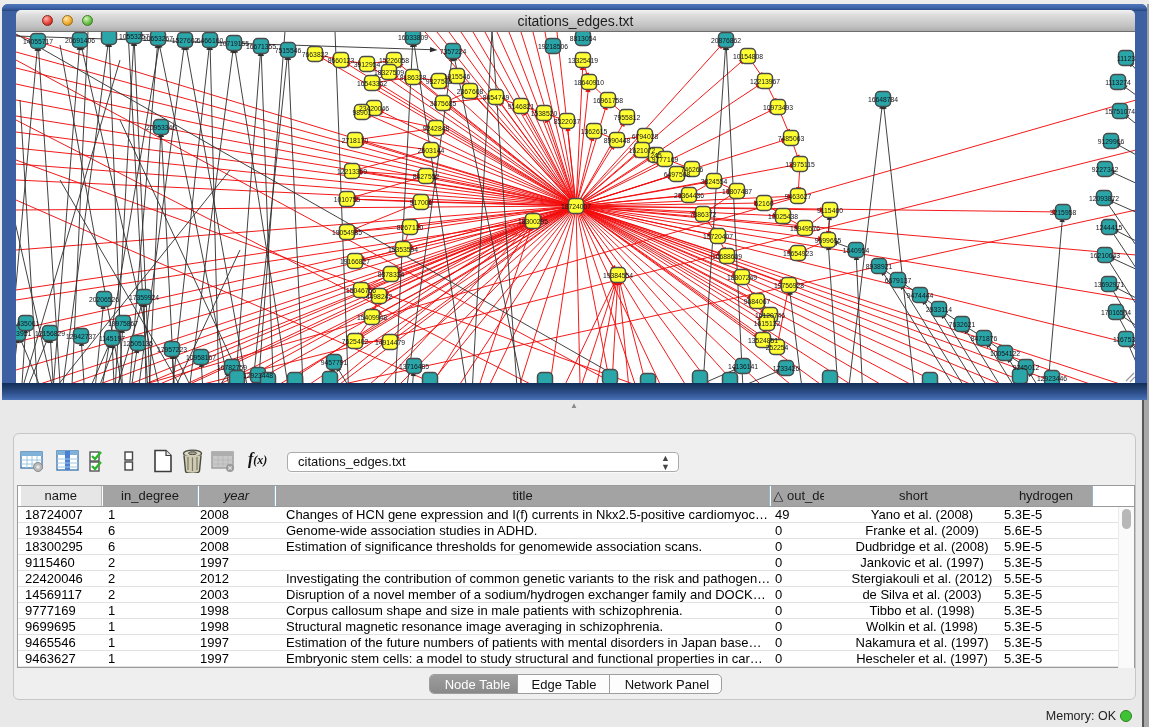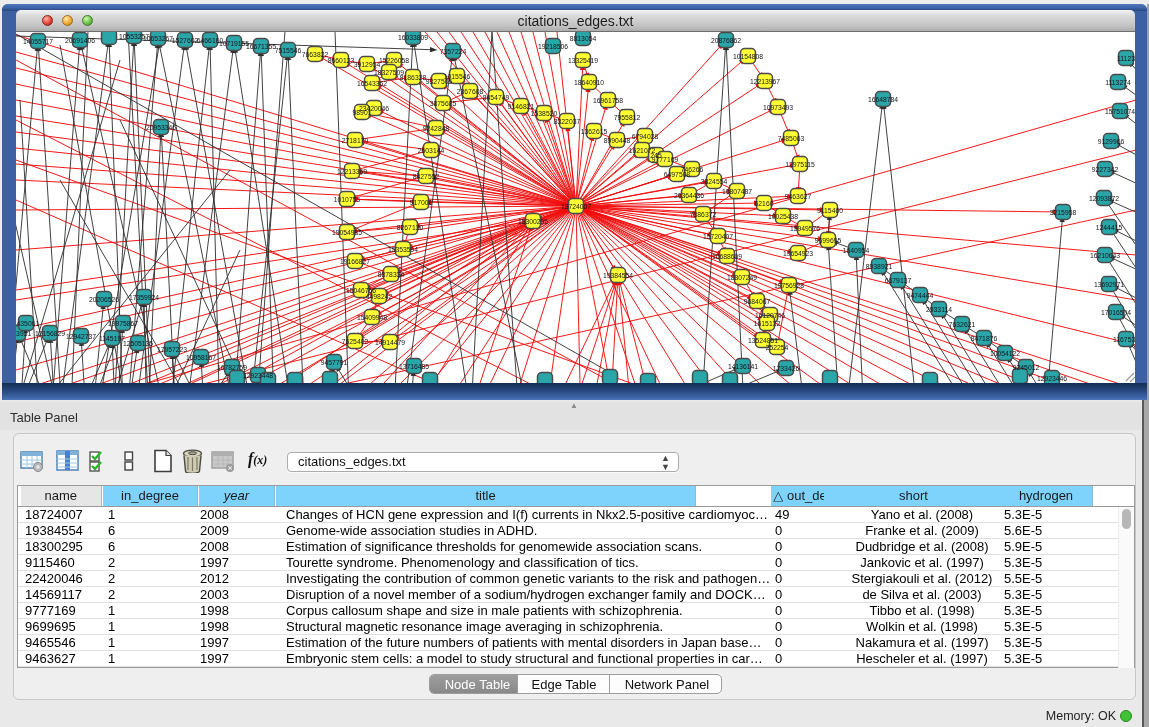--- a/index.html
+++ b/index.html
@@ -27,21 +27,21 @@
 
 #toolbar { position:absolute; left:0; top:448px; width:1149px; height:26px; }
 .dropdown { position:absolute; left:287px; top:4px; width:392px; height:20px; background:#fff;
   border:1px solid #ababab; border-radius:4px; font-size:13px; color:#111; line-height:18px;
   padding-left:10px; box-shadow:0 1px 0 rgba(255,255,255,.7); }
 .dd-arrows { position:absolute; right:8px; top:1px; font-size:9px; color:#444; line-height:9px; }
 
 
 #tablewrap { position:absolute; left:17px; top:485px; width:1118px; height:183px;
   border:1px solid #9a9a9a; background:#fff; }
-.th { position:absolute; top:0; height:20px; border-right:1px solid #8fb8cc; background:#7dd3fc;
+.th { position:absolute; top:0; height:20px; border-right:1px solid #8fb8cc; background:#a3a3a3;
   font-size:13px; color:#1a1a1a; text-align:center; line-height:20px; }
 .thg { background:#e6e6e6; border-right:1px solid #b5b5b5; }
 #thead { position:absolute; left:0; top:0; width:1116px; height:21px; border-bottom:1px solid #9a9a9a; background:#fff;}
 .tr { position:absolute; left:0; width:1116px; height:16px; font-size:13px; color:#000; border-bottom:1px solid #e2e2e2; }
 .tr div { position:absolute; top:0; height:16px; line-height:15px; white-space:nowrap; overflow:hidden; }
 .c0 { left:7px;  width:80px; }
 .c1 { left:90px; width:88px; }
 .c2 { left:182px; width:75px; }
 .c3 { left:262px; width:489px;margin-left:6px; }
 .c4 { left:757px; width:67px; }
@@ -944,23 +944,20 @@
 <text x="1093.0" y="254.8" font-size="6.8" fill="#15151c" text-anchor="middle" font-family="Liberation Sans, sans-serif">13692971</text>
 <text x="1100.0" y="282.8" font-size="6.8" fill="#15151c" text-anchor="middle" font-family="Liberation Sans, sans-serif">17016504</text>
 <text x="1110.0" y="309.8" font-size="6.8" fill="#15151c" text-anchor="middle" font-family="Liberation Sans, sans-serif">1167533</text>
 <text x="1036.0" y="348.8" font-size="6.8" fill="#15151c" text-anchor="middle" font-family="Liberation Sans, sans-serif">12923446</text>
 <path d="M1110 349 l8 -8 M1114 350 l5 -5" stroke="#9a9a9a" stroke-width="1.2" fill="none"></path>
 </svg></div>
   <div id="botband"></div>
 </div>
 <div id="rstrip"></div>
 <div id="panel">
-  <div id="phead">
-      <span class="t" style="position:absolute;left:10px;top:8px;">Table Panel</span>
-    </div>
 
   <div id="pborder"></div>
   <div id="rline"></div>
   <div id="rgray"></div>
 </div>
 <div id="toolbar">
 <svg class="ic" style="left:20px" width="24" height="24" viewBox="0 0 24 24">
  <rect x="1" y="3" width="21" height="16" fill="#fff" stroke="#4f83b4" stroke-width="1.5"></rect>
  <rect x="1" y="3" width="21" height="4" fill="#7fb2d8"></rect>
  <path d="M1 11h21 M1 15h21 M7 7v12 M12 7v12 M17 7v12" stroke="#9ec6e2" stroke-width="1"></path>
@@ -1001,21 +998,21 @@
  <path d="M17.3 17.3l3.4 3.4 M20.7 17.3l-3.4 3.4" stroke="#e4e4e4" stroke-width="1.2"></path>
 </svg>
 <div class="ic" style="left:248px; top:2px; font-family:'Liberation Serif',serif; font-style:italic; font-weight:bold; font-size:16px; color:#111;">f<span style="font-size:12px;">(x)</span></div>
 </div>
 <div class="dropdown" style="top:452px;">citations_edges.txt<span class="dd-arrows">▲<br>▼</span></div>
 <div id="tablewrap">
   <div id="thead">
     <div class="th thg" style="left:2.5px; width:81.5px;">name</div>
     <div class="th" style="left:85px; width:95px;">in_degree</div>
     <div class="th" style="left:181px; width:76px;font-style:italic;">year</div>
-    <div class="th" style="left:258px; width:420px;">title</div>
+    <div class="th" style="left:258px; width:494px;">title</div>
     <div class="th" style="left:753px; width:72px;">△ out_de…</div>
     <div class="th" style="left:806px; width:180px;">short</div>
     <div class="th" style="left:982px; width:93px;">hydrogen</div>
   </div>
   <div id="rowsbox">
 <div class="tr">
         <div class="c0">18724007</div>
         <div class="c1">1</div>
         <div class="c2">2008</div>
         <div class="c3">Changes of HCN gene expression and I(f) currents in Nkx2.5-positive cardiomyoc…</div>
@@ -1038,21 +1035,20 @@
         <div class="c2">2008</div>
         <div class="c3">Estimation of significance thresholds for genomewide association scans.</div>
         <div class="c4">0</div>
         <div class="c5">Dudbridge et al. (2008)</div>
         <div class="c6">5.9E-5</div>
       </div>
 <div class="tr">
         <div class="c0">9115460</div>
         <div class="c1">2</div>
         <div class="c2">1997</div>
-        <div class="c3">Tourette syndrome. Phenomenology and classification of tics.</div>
         <div class="c4">0</div>
         <div class="c5">Jankovic et al. (1997)</div>
         <div class="c6">5.3E-5</div>
       </div>
 <div class="tr">
         <div class="c0">22420046</div>
         <div class="c1">2</div>
         <div class="c2">2012</div>
         <div class="c3">Investigating the contribution of common genetic variants to the risk and pathogen…</div>
         <div class="c4">0</div>

